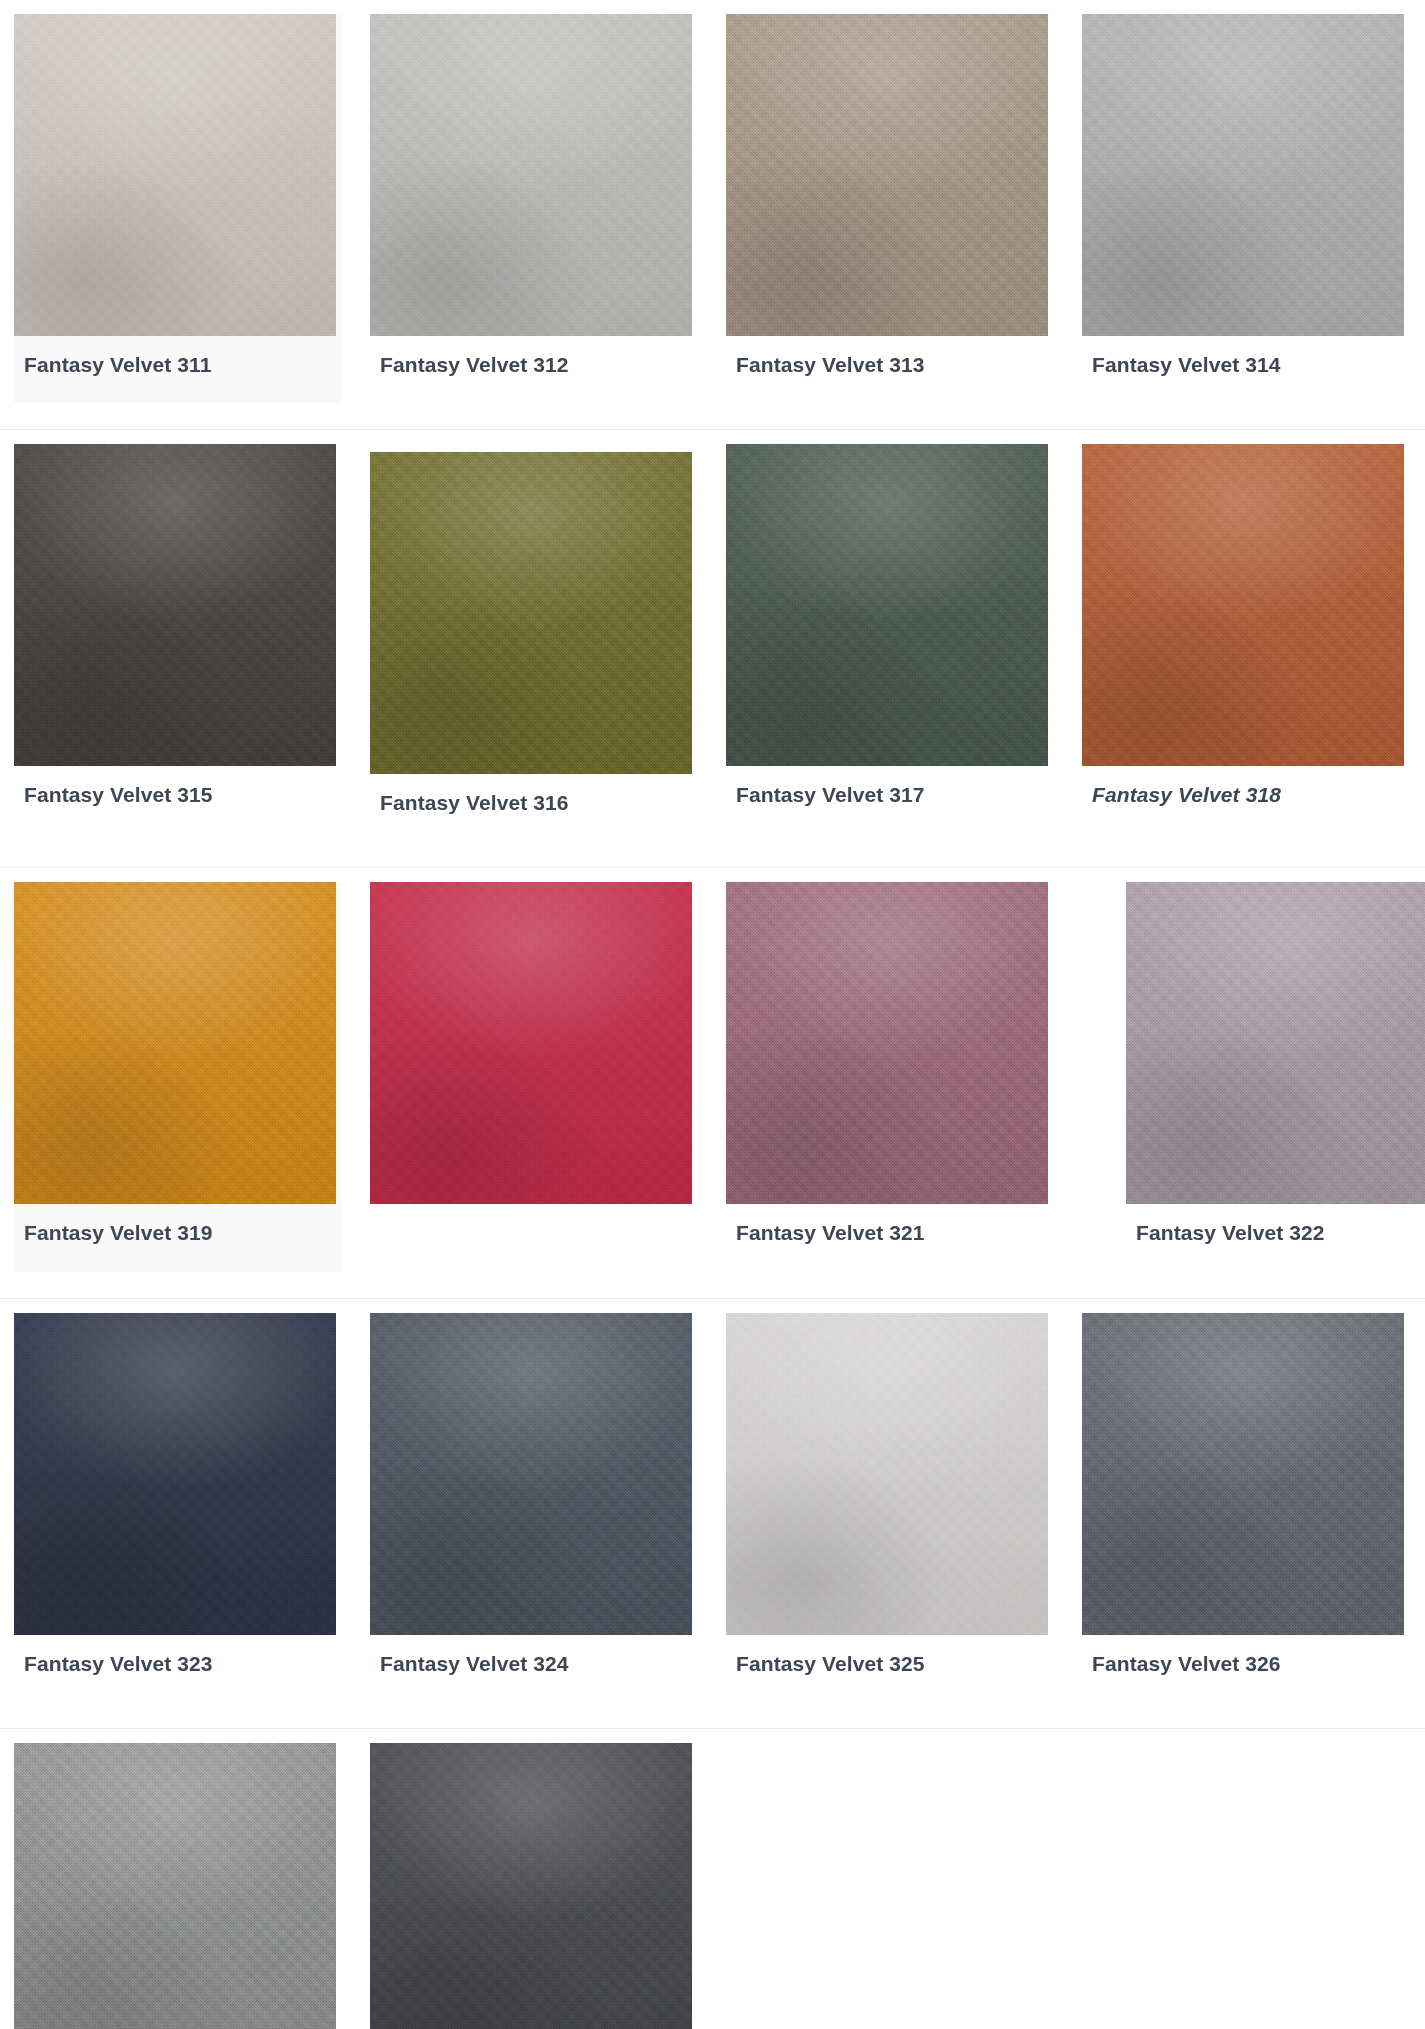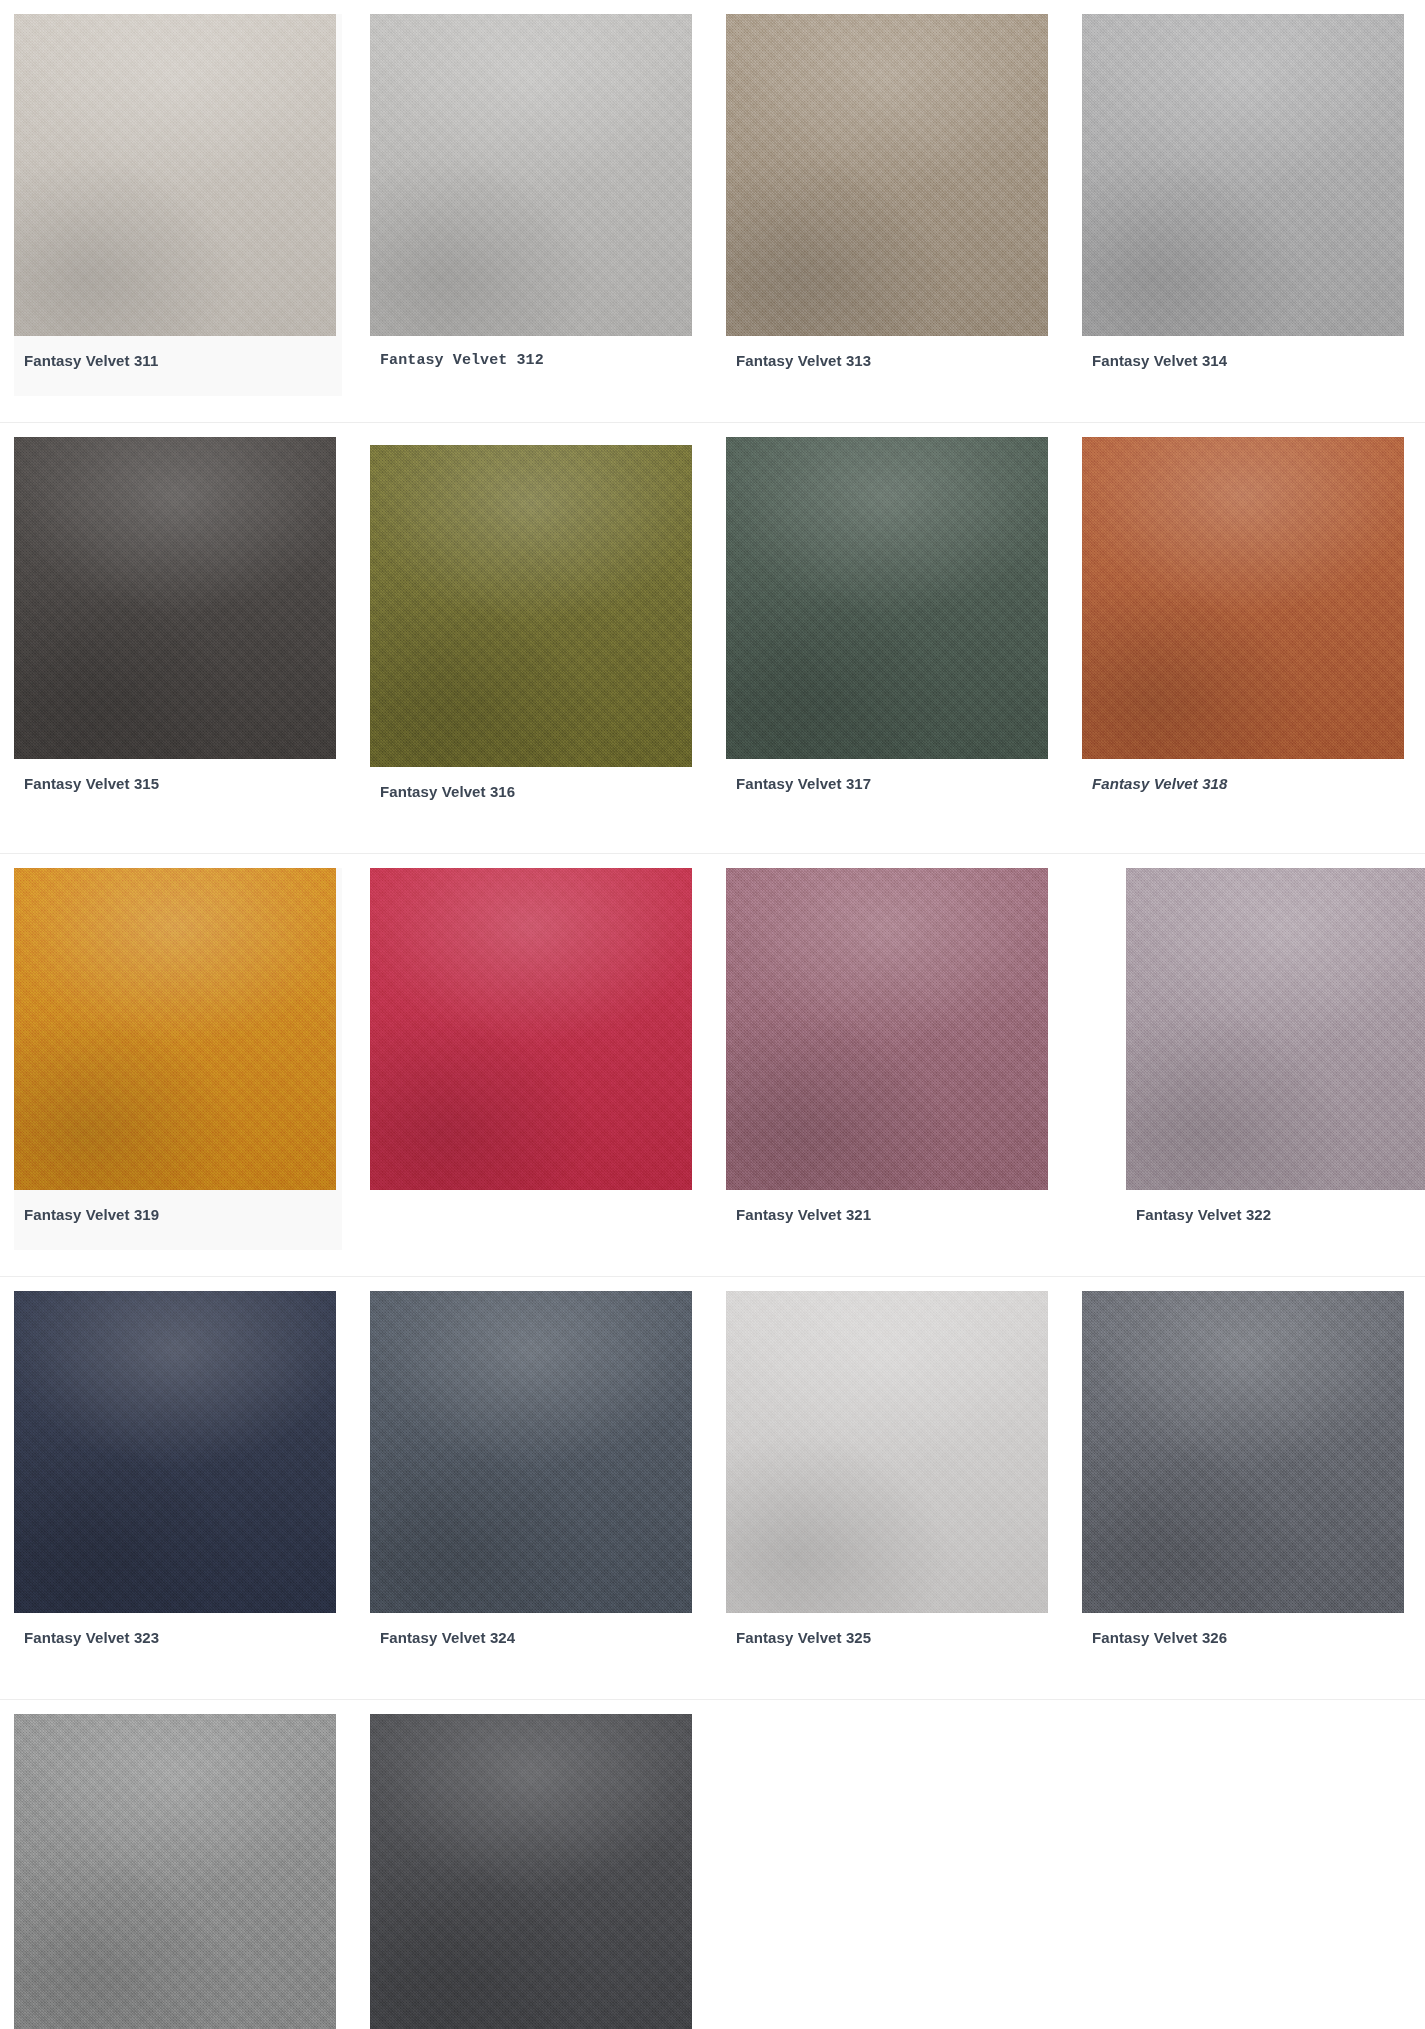--- a/index.html
+++ b/index.html
@@ -75,21 +75,21 @@
   .swatch-img .tex.sheen {
     background-image:
       radial-gradient(ellipse 85% 60% at 50% 18%, rgba(255,255,255,0.17), rgba(255,255,255,0) 62%),
       radial-gradient(ellipse 70% 55% at 22% 82%, rgba(0,0,0,0.11), rgba(0,0,0,0) 68%),
       linear-gradient(175deg, rgba(255,255,255,0.07) 0%, rgba(0,0,0,0.09) 100%);
   }
 
   .product-label {
     display: block;
     padding: 16px 0 0 10px;
-    font-size: 15px;
+    font-size: 21px;
     font-weight: 700;
     letter-spacing: 0.1px;
     color: #3c4654;
     line-height: 1.2;
     white-space: nowrap;
   }
 </style>
 </head>
 <body>
 
@@ -98,21 +98,21 @@
       <div class="product-cell">
         <a class="product-card hovered" style="text-decoration: none; display: block;">
           <span class="swatch-img" style="background: rgb(205, 199, 191);">
             <span class="tex weave"></span>
             <span class="tex sheen"></span>
           </span>
           <span class="product-label">Fantasy Velvet 311</span>
         </a>
       </div>
       <div class="product-cell">
-        <a class="product-card" style="text-decoration: none; display: block; font-family: Liberation Mono, monospace;">
+        <a class="product-card" style="text-decoration: none; display: block;">
           <span class="swatch-img" style="background: rgb(190, 189, 187);">
             <span class="tex weave"></span>
             <span class="tex sheen"></span>
           </span>
           <span class="product-label">Fantasy Velvet 312</span>
         </a>
       </div>
       <div class="product-cell">
         <a class="product-card" style="text-decoration: none; display: block;">
           <span class="swatch-img" style="background: rgb(165, 150, 131);">

